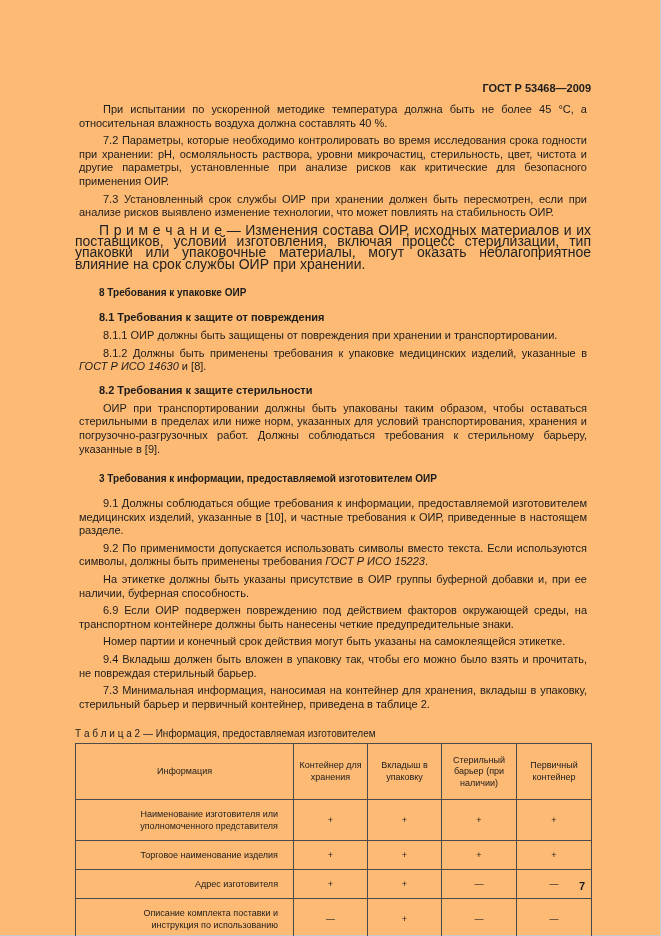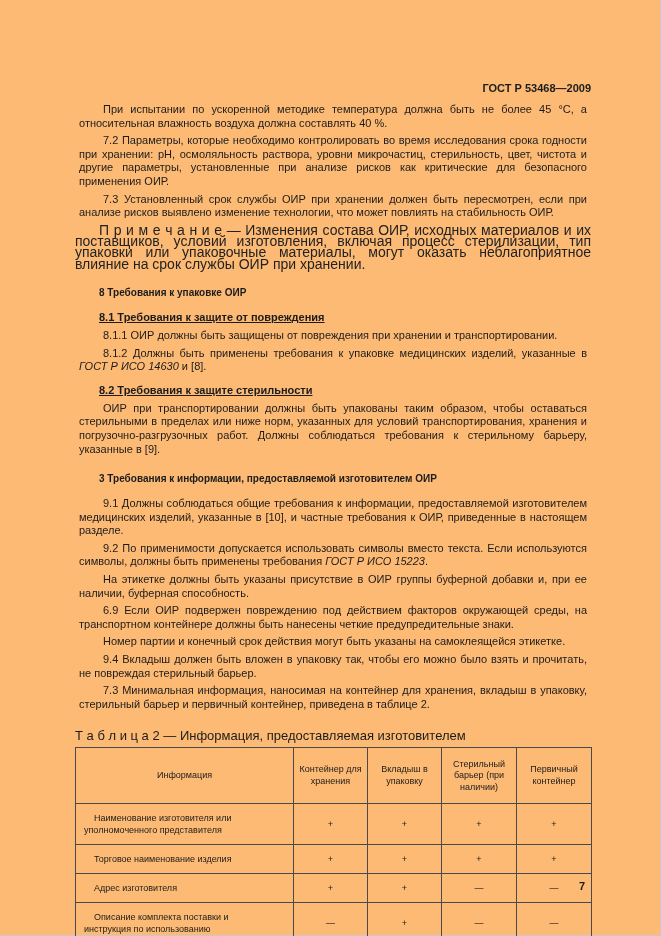--- a/index.html
+++ b/index.html
@@ -9,31 +9,31 @@
     font-family: "Liberation Sans", sans-serif; color: #1c1c1c;
     overflow: hidden; margin: 0 auto;
     box-shadow: inset -1px -1px 0 #c9c9c9;
   }
   .content { position: absolute; left: 75px; top: 82px; width: 516px; }
   .doc-number { text-align: right; font-weight: bold; font-size: 11px; margin: 0 0 9px 0; }
   p.body { font-size: 11px; line-height: 13.6px; text-align: justify; margin: 4px; text-indent: 24px; }
   p.cont { text-indent: 24px; }
   p.note { font-size: 14px; line-height: 11.3px; text-align: justify; margin: 5px 0 0 0; text-indent: 24px; color: #222; }
   h2.sec { font-size: 10px; font-weight: bold; margin: 15px 0 11px 0; text-indent: 24px; line-height: 15px; }
-  h3.sub { font-size: 11px; font-weight: bold; margin: 10px 0 6px 0; text-indent: 24px; text-decoration: underline; }
-  .tbl-caption { font-size: 13px; margin: 17px 0 4px 0; text-align: left; }
+  h3.sub { font-size: 11px; font-weight: bold; margin: 10px 0 6px 0; text-indent: 24px; }
+  .tbl-caption { font-size: 10px; margin: 17px 0 4px 0; text-align: left; }
   table.t2 { width: 100%; border-collapse: collapse; font-size: 9px; table-layout: fixed; }
   table.t2 th, table.t2 td { border: 1px solid #4a4a4a; }
   table.t2 th {
     font-weight: normal; text-align: center; vertical-align: middle;
     padding: 6px 3px; height: 56px; line-height: 11.5px;
   }
   td.lbl {
-    text-align: left; vertical-align: middle;
-    padding: 8px 22px 8px 8px; text-indent: 10px; line-height: 12px;
+    text-align: right; vertical-align: middle;
+    padding: 8px 15px 8px 8px; text-indent: 10px; line-height: 12px;
   }
   td.c { text-align: center; vertical-align: middle; }
   .page-num { position: absolute; right: 76px; bottom: 44px; font-size: 11px; font-weight: bold; }
   i.gost-ref { font-style: italic; }
 </style>
 </head>
 <body>
 
 <div class="page">
   <div class="content">

